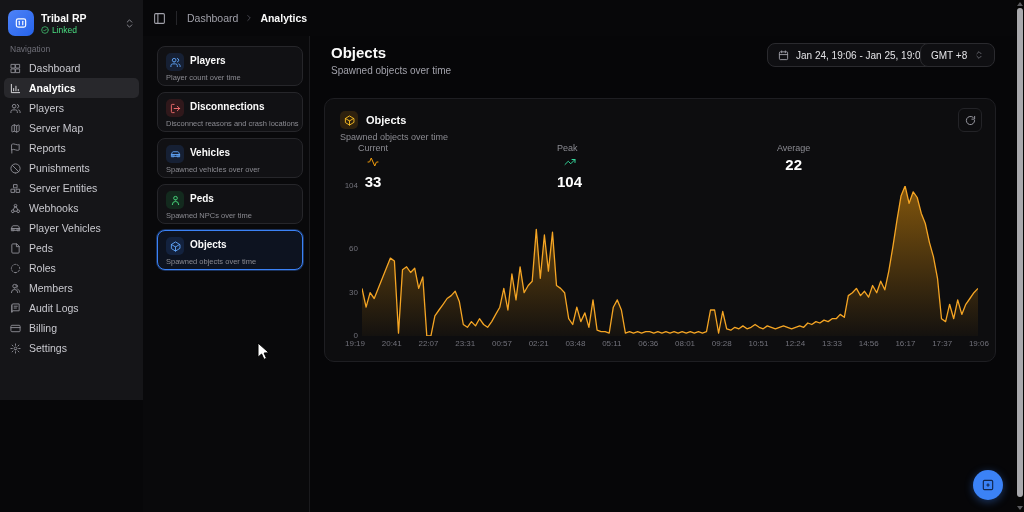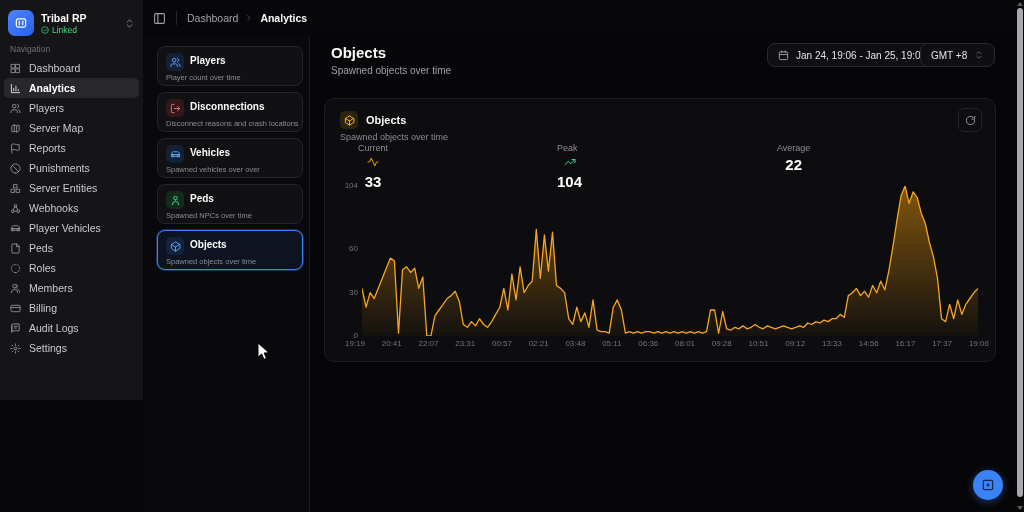--- a/index.html
+++ b/index.html
@@ -232,36 +232,36 @@
               <path d="M10 11a4 4 0 1 0 0-8 4 4 0 0 0 0 8"></path>
               <path d="M21 20c0-3-1.7-5.5-4.2-6.6"></path>
               <path d="M14.5 3.6a4 4 0 0 1 0 7"></path>
             </svg>
           </span>
           <span class="lbl">Members</span>
         </div>
         <div class="nav-item">
           <span class="ic">
             <svg viewBox="0 0 24 24" width="11" height="11" fill="none" stroke="currentColor" stroke-width="2" stroke-linecap="round" stroke-linejoin="round">
-              <path d="M2 7a2 2 0 0 1 2-2h16a2 2 0 0 1 2 2v10a2 2 0 0 1-2 2H4a2 2 0 0 1-2-2z"></path>
-              <path d="M2 10h20"></path>
-            </svg>
-          </span>
-          <span class="lbl">Billing</span>
-        </div>
-        <div class="nav-item">
-          <span class="ic">
-            <svg viewBox="0 0 24 24" width="11" height="11" fill="none" stroke="currentColor" stroke-width="2" stroke-linecap="round" stroke-linejoin="round">
               <path d="M4 19.5A2.5 2.5 0 0 1 6.5 17H20V2H6.5A2.5 2.5 0 0 0 4 4.5z"></path>
               <path d="M4 19.5V4.5"></path>
               <path d="M9 7h7"></path>
               <path d="M9 11h5"></path>
             </svg>
           </span>
           <span class="lbl">Audit Logs</span>
+        </div>
+        <div class="nav-item">
+          <span class="ic">
+            <svg viewBox="0 0 24 24" width="11" height="11" fill="none" stroke="currentColor" stroke-width="2" stroke-linecap="round" stroke-linejoin="round">
+              <path d="M2 7a2 2 0 0 1 2-2h16a2 2 0 0 1 2 2v10a2 2 0 0 1-2 2H4a2 2 0 0 1-2-2z"></path>
+              <path d="M2 10h20"></path>
+            </svg>
+          </span>
+          <span class="lbl">Billing</span>
         </div>
         <div class="nav-item">
           <span class="ic">
             <svg viewBox="0 0 24 24" width="11" height="11" fill="none" stroke="currentColor" stroke-width="2" stroke-linecap="round" stroke-linejoin="round">
               <path d="M12 15a3 3 0 1 0 0-6 3 3 0 0 0 0 6"></path>
               <path d="M12 2v3"></path>
               <path d="M12 19v3"></path>
               <path d="M2 12h3"></path>
               <path d="M19 12h3"></path>
               <path d="m4.6 4.6 2.1 2.1"></path>
@@ -452,21 +452,21 @@
           <span class="xlab">22:07</span>
           <span class="xlab">23:31</span>
           <span class="xlab">00:57</span>
           <span class="xlab">02:21</span>
           <span class="xlab">03:48</span>
           <span class="xlab">05:11</span>
           <span class="xlab">06:36</span>
           <span class="xlab">08:01</span>
           <span class="xlab">09:28</span>
           <span class="xlab">10:51</span>
-          <span class="xlab">09:12</span>
+          <span class="xlab">12:24</span>
           <span class="xlab">13:33</span>
           <span class="xlab">14:56</span>
           <span class="xlab">16:17</span>
           <span class="xlab">17:37</span>
           <span class="xlab">19:06</span>
         </div>
     </div>
   </main>
 
   <div class="fab">

